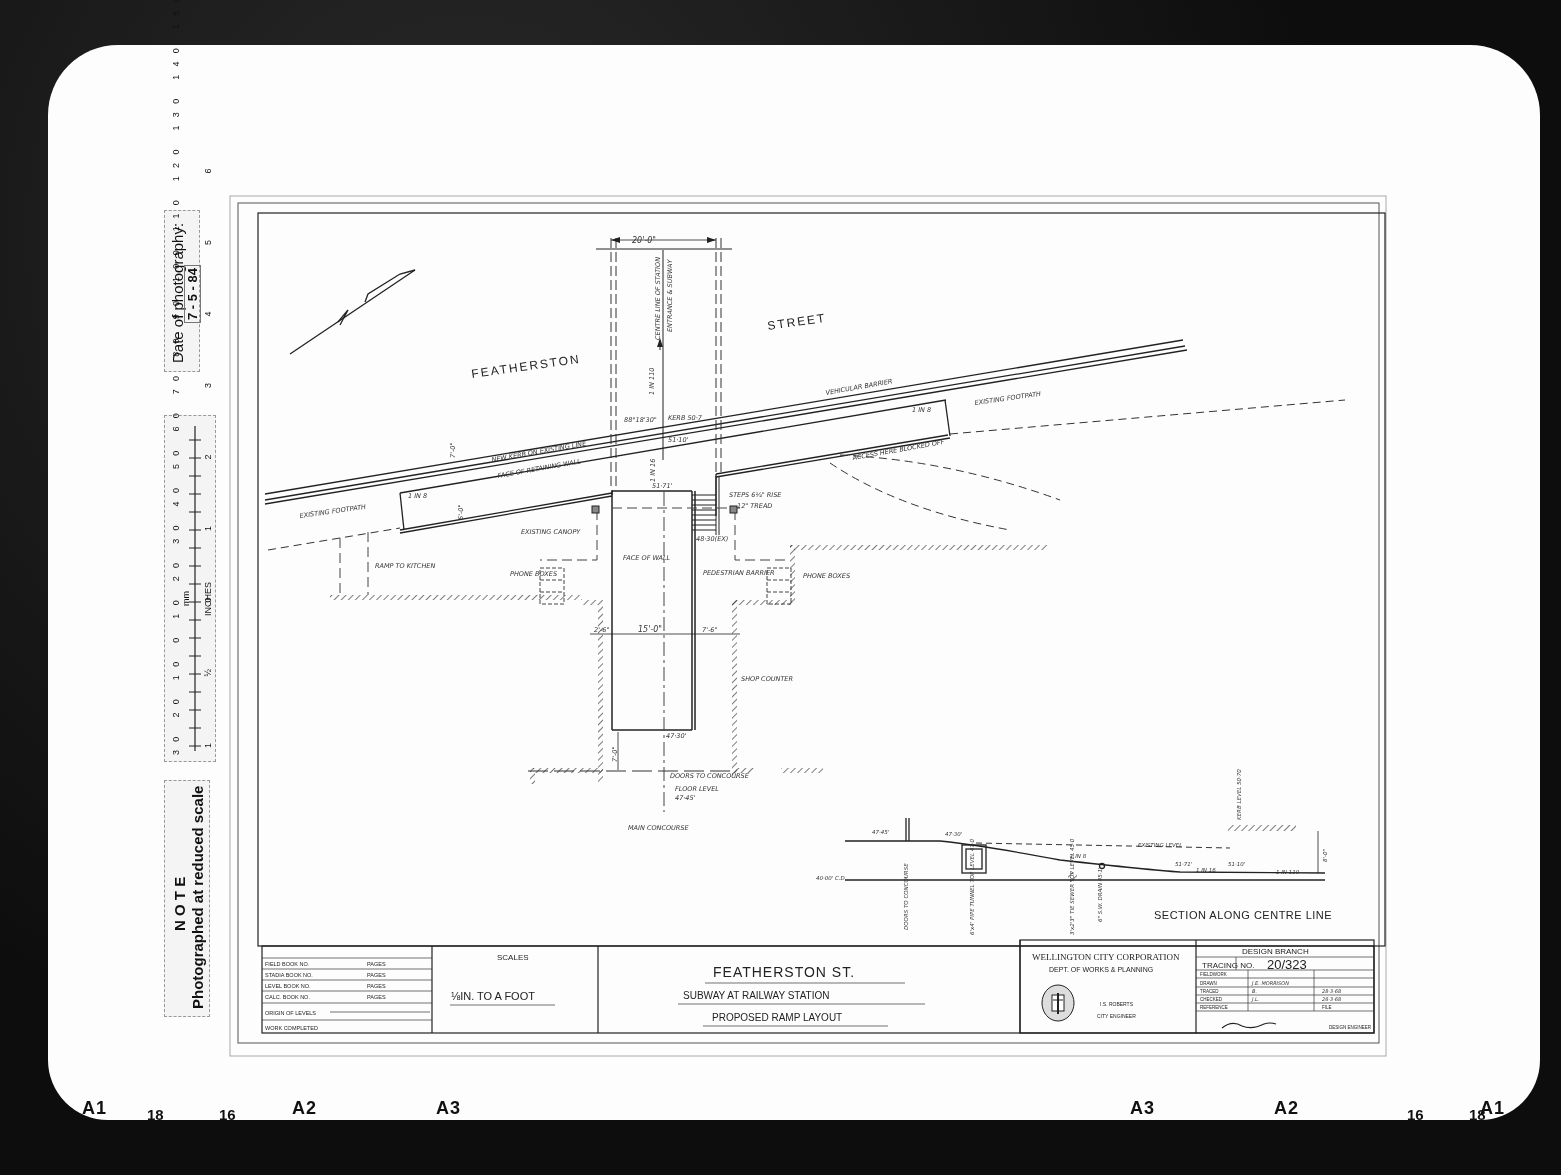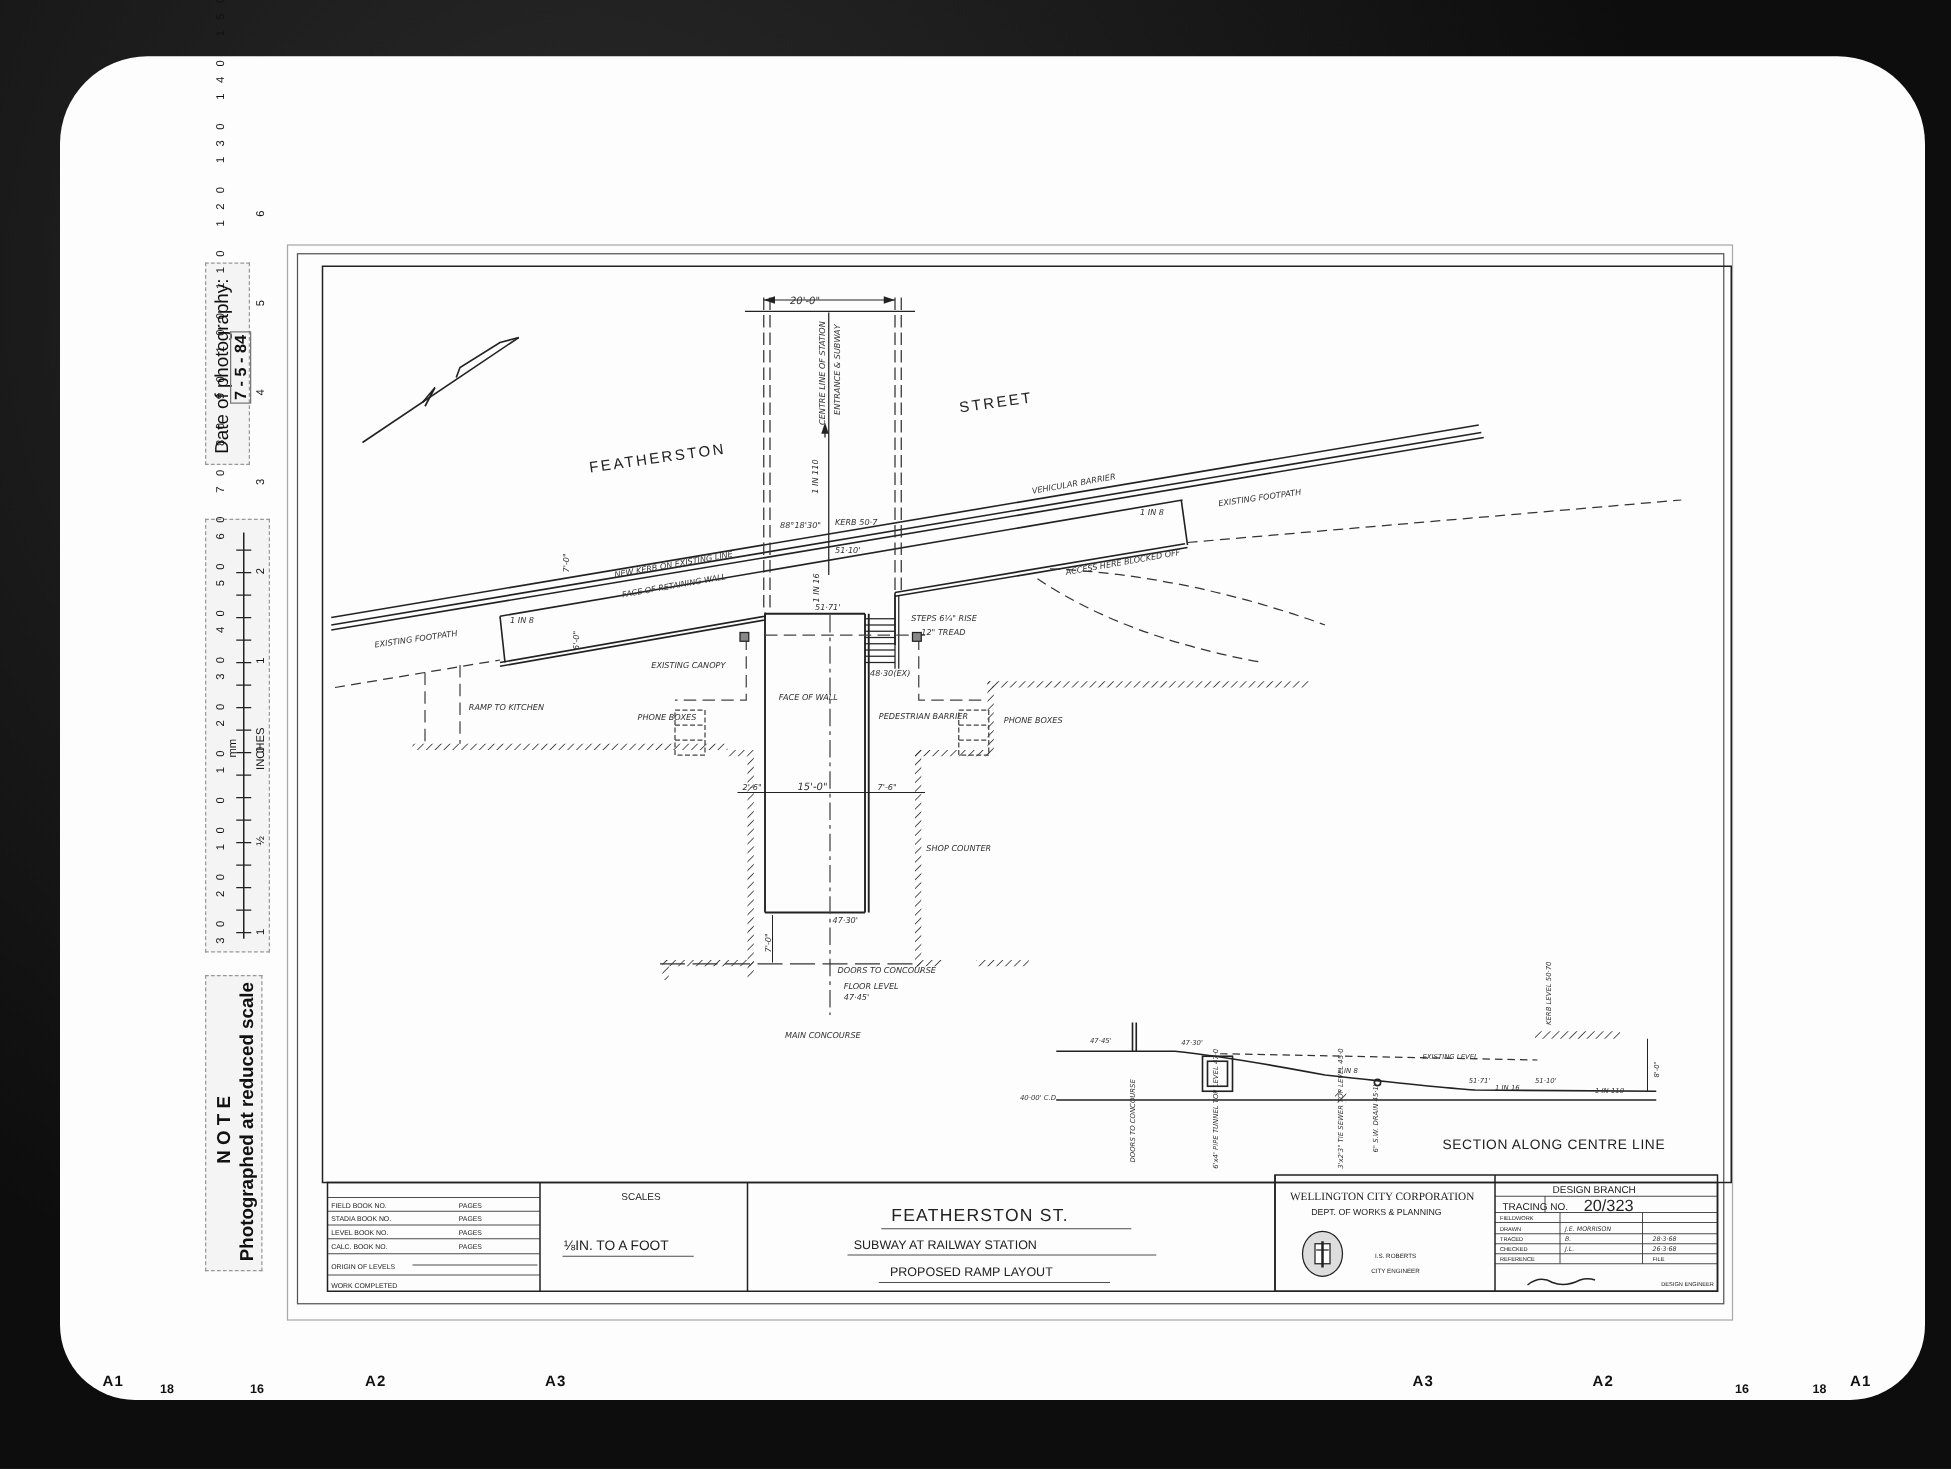--- a/index.html
+++ b/index.html
@@ -4,22 +4,22 @@
 <style>
   html, body { margin:0; padding:0; }
   body { width:1561px; height:1175px; background:#111; position:relative; overflow:hidden; font-family:"Liberation Sans", sans-serif; }
   .frame { position:absolute; left:0; top:0; width:1561px; height:1175px;
     background: radial-gradient(circle at 30% 20%, #2a2a2a 0, #0d0d0d 60%), #111; }
   .sheet { position:absolute; left:48px; top:45px; width:1492px; height:1075px; background:#fdfdfd; border-radius:70px 70px 60px 60px; }
   .drawing { position:absolute; left:0; top:0; }
   .side-label { position:absolute; border:1px dashed #999; background:#f4f4f4; }
   .vtext { position:absolute; white-space:nowrap; transform-origin:left top; transform:rotate(-90deg); color:#111; }
   .marker { position:absolute; font-weight:bold; color:#111; font-family:"Liberation Sans", sans-serif; }
-  .marker.small { font-size:10px; }
-  .marker.big { font-size:12px; letter-spacing:1px; }
+  .marker.small { font-size:15px;margin-left:19px; }
+  .marker.big { font-size:18px; letter-spacing:1px; }
   .tb-text { font-family:"Liberation Sans", sans-serif; fill:#222; }
   .hand { font-family:"DejaVu Sans", sans-serif; font-style:italic; fill:#333; }
 </style>
 </head>
 <body>
 
 <div class="frame"></div>
 <div class="sheet"></div>
 
 <div class="side-label" style="left:164px;top:210px;width:34px;height:160px;">

